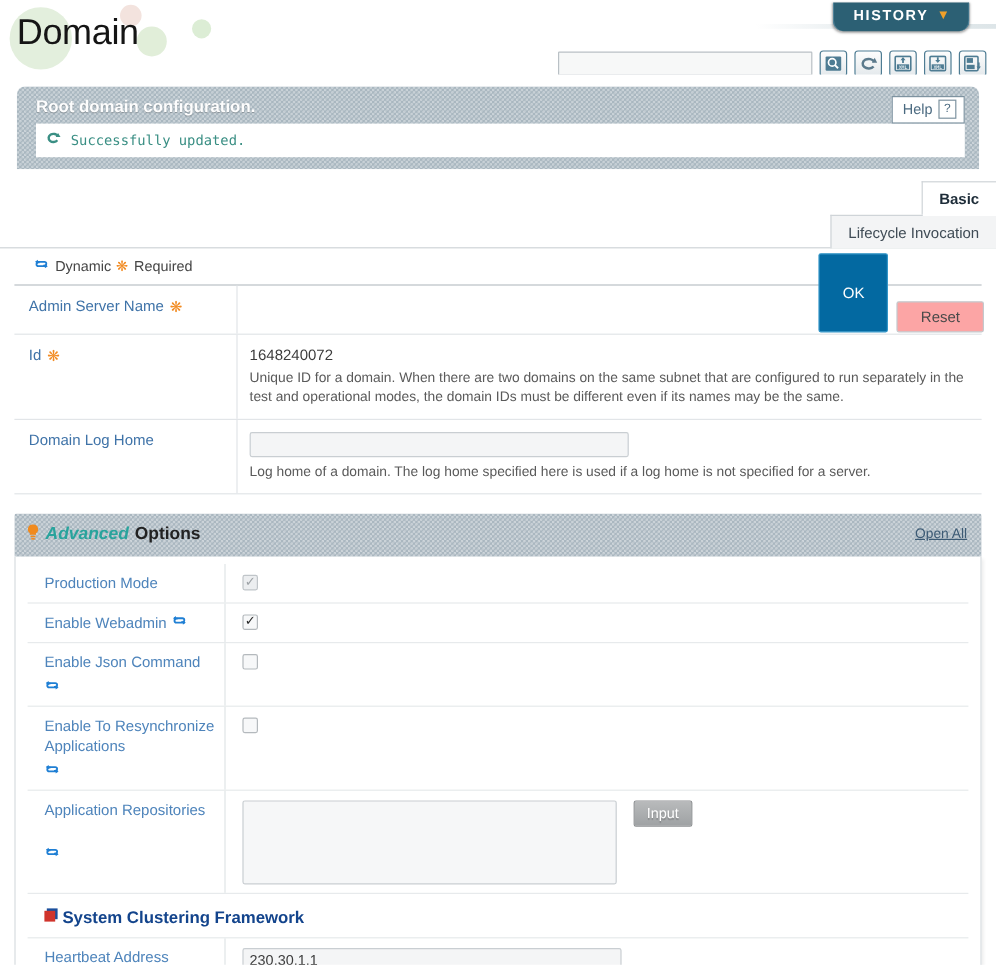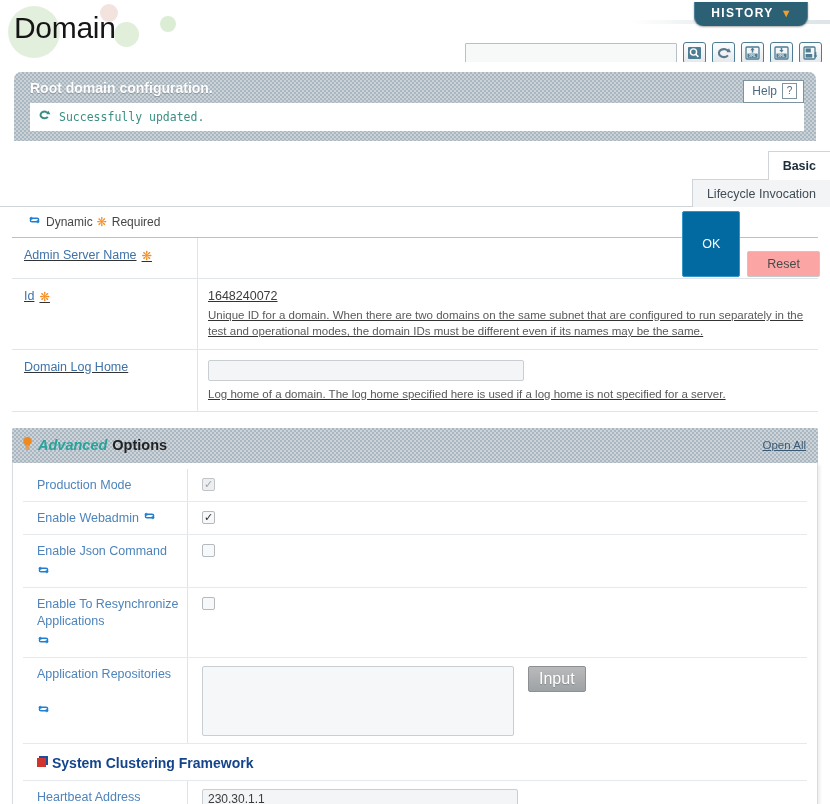--- a/index.html
+++ b/index.html
@@ -100,21 +100,21 @@
   .req-ico{color:#f28b22;font-size:12px;}
   .btn-group{position:absolute;right:10px;top:4px;display:flex;gap:7px;}
   .btn{
     font-size:12.5px;padding:5px 19px;border-radius:2px;cursor:pointer;
     font-family:"Liberation Sans", sans-serif;
   }
   .btn.primary{background:#0369a1;color:#fff;border:1px solid #3496c8;}
   .btn.ghost{background:#fca5a5;color:#4a4a4a;border:1px solid #c4c9cd;margin-top:40px;}
   
   .form-wrap{margin:0 12px;border-top:1px solid #b9c0c6;}
-  .frow{display:flex;border-bottom:1px solid #e2e5e8;min-height:40px;text-decoration:underline;}
+  .frow{display:flex;border-bottom:1px solid #e2e5e8;min-height:40px;}
   .frow .lab{
     width:186px;min-width:186px;box-sizing:border-box;
     padding:10px 8px 10px 12px;color:#3f73a8;font-size:12.5px;
     border-right:1px solid #e2e5e8;display:flex;align-items:flex-start;gap:5px;
   }
   .frow .val{flex:1;padding:10px 12px 9px 10px;box-sizing:border-box;}
   .val .v-main{font-size:12.5px;color:#3c3c3c;margin-bottom:4px;}
   .val .v-desc{font-size:11.5px;color:#5a5a5a;line-height:1.42;}
   .txt-input{
     width:316px;height:21px;box-sizing:border-box;
@@ -158,21 +158,21 @@
   }
   .cbx.checked{color:#2b2b2b;}
   .cbx.checked.disabled{color:#9ea3a7;background:#eceef0;border-color:#c0c5c9;}
   .ta{
     width:312px;height:70px;box-sizing:border-box;resize:none;
     border:1px solid #c9ced2;background:#f6f7f8;border-radius:2px;
     font-family:"Liberation Sans", sans-serif;font-size:12px;padding:3px 5px;
   }
   .input-btn{
     background:linear-gradient(#b8babb,#9fa2a4);border:1px solid #8d9092;
-    color:#fff;font-size:16px;padding:3px 10px;border-radius:2px;
+    color:#fff;font-size:12px;padding:3px 10px;border-radius:2px;
     text-shadow:0 1px 1px rgba(0,0,0,.2);cursor:pointer;align-self:flex-start;
   }
   .sec-head{
     display:flex;align-items:center;gap:6px;
     padding:11px 0 9px 14px;font-size:14px;color:#13448c;font-weight:bold;
     border-bottom:1px solid #e7eaec;
   }
   .sec-ico{width:9px;height:9px;background:#d0342c;display:inline-block;
     box-shadow:2px -2px 0 0 #1b4f9c;}
   .dyn-badge{color:#1f7fd4;font-size:12px;font-weight:bold;}

